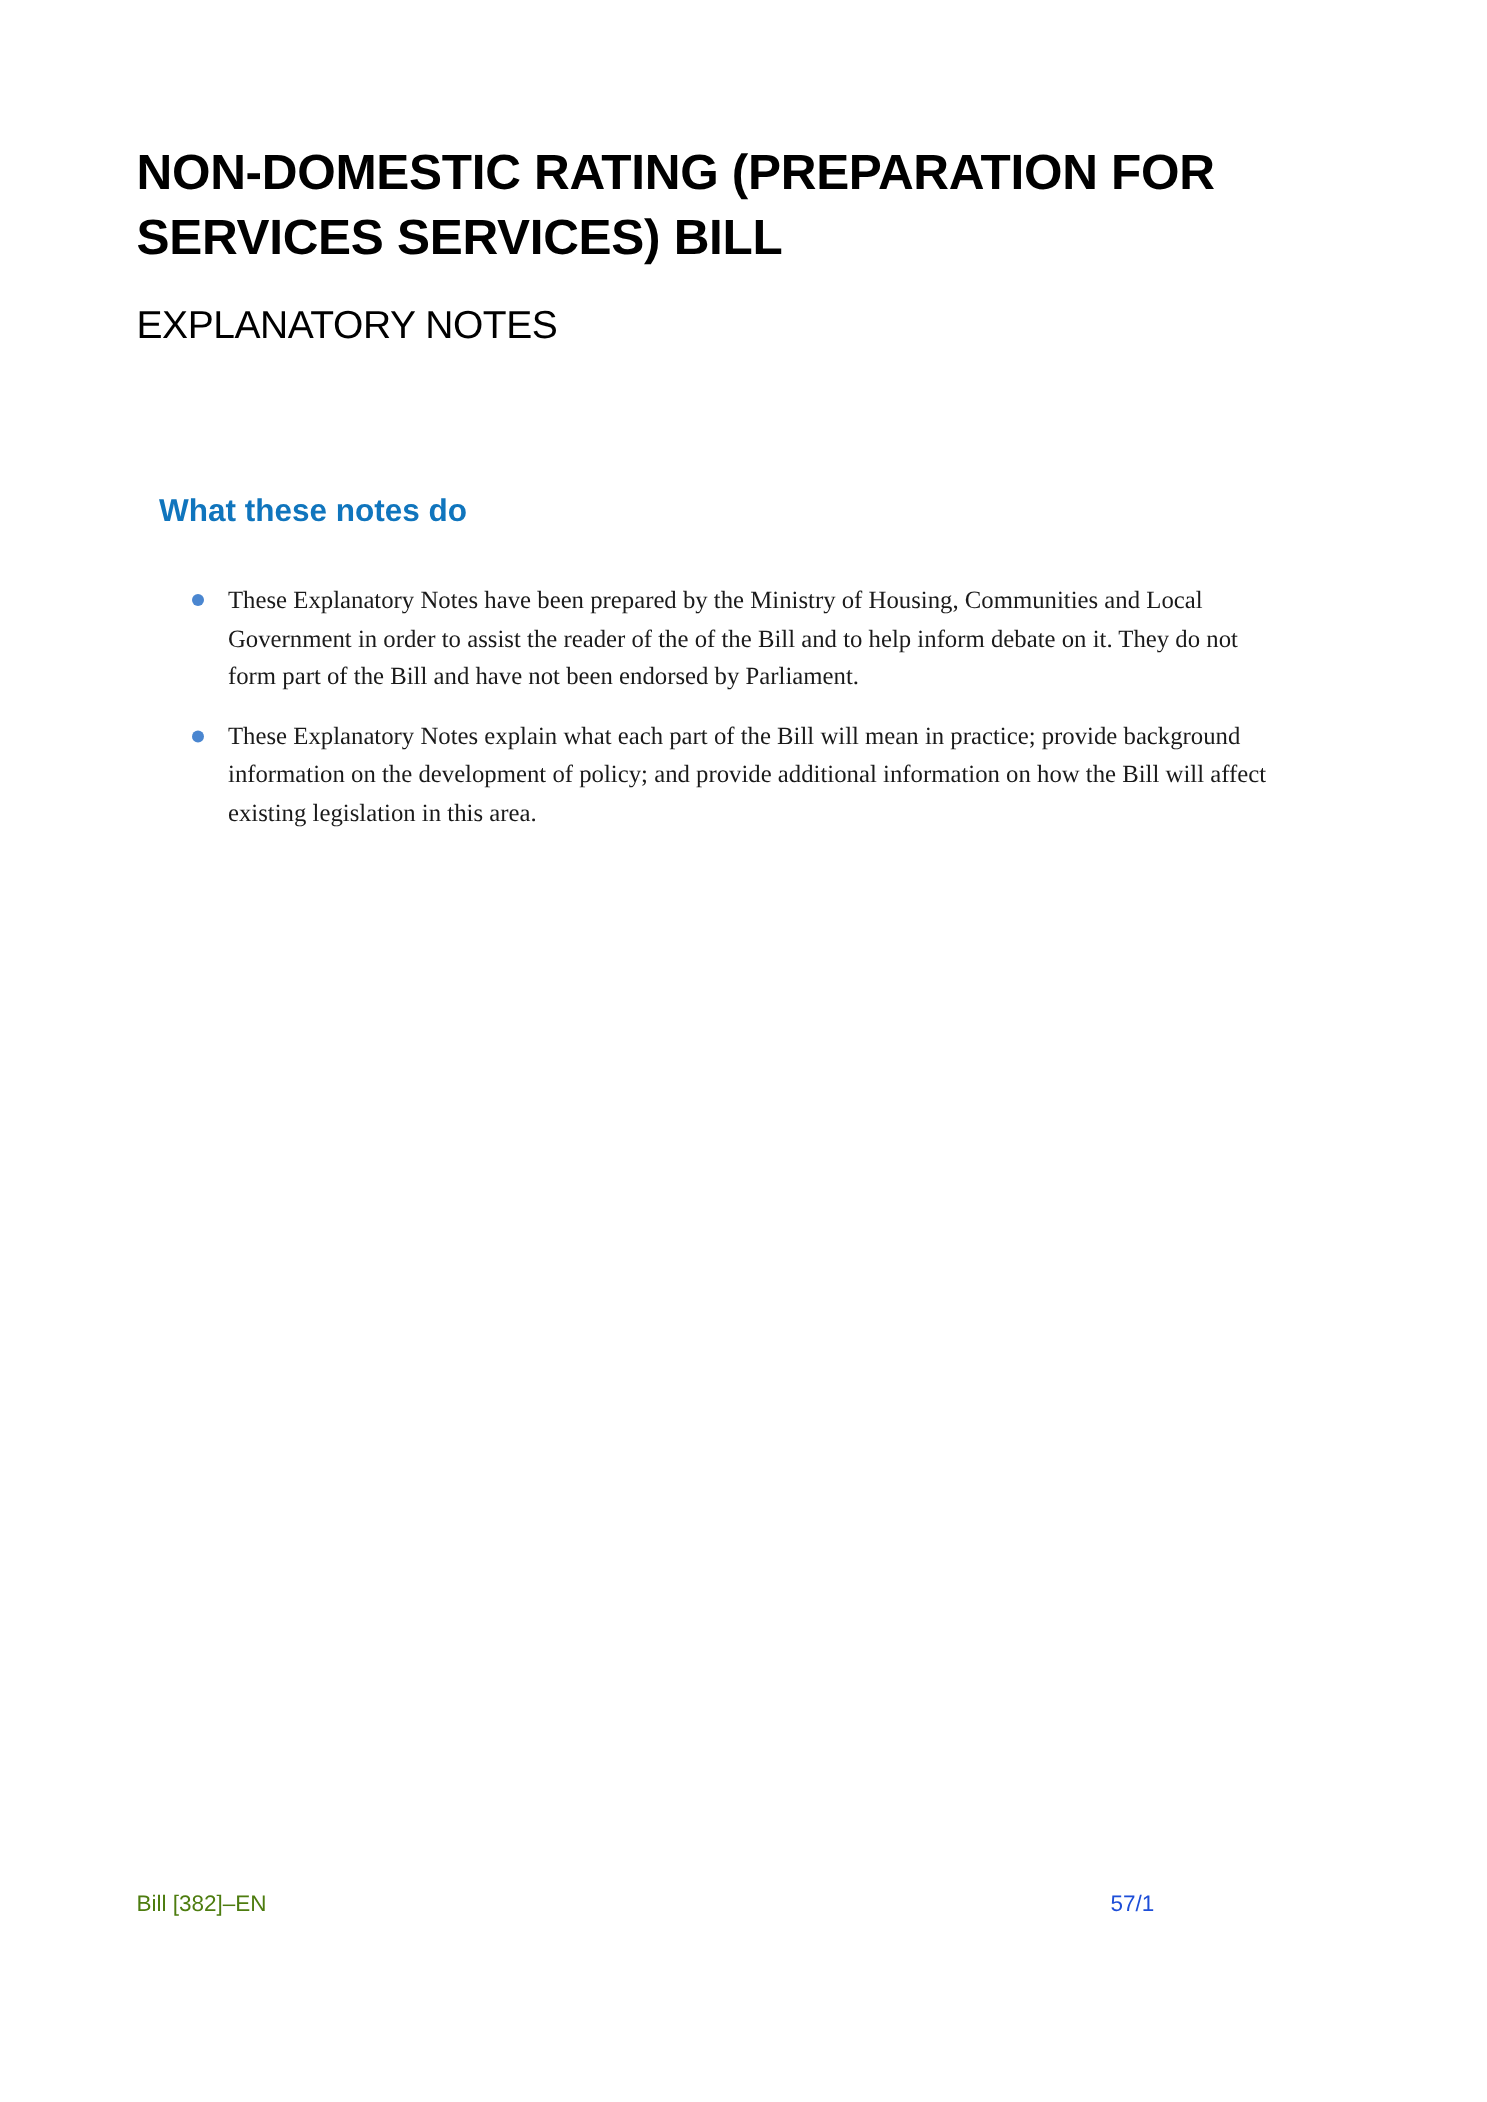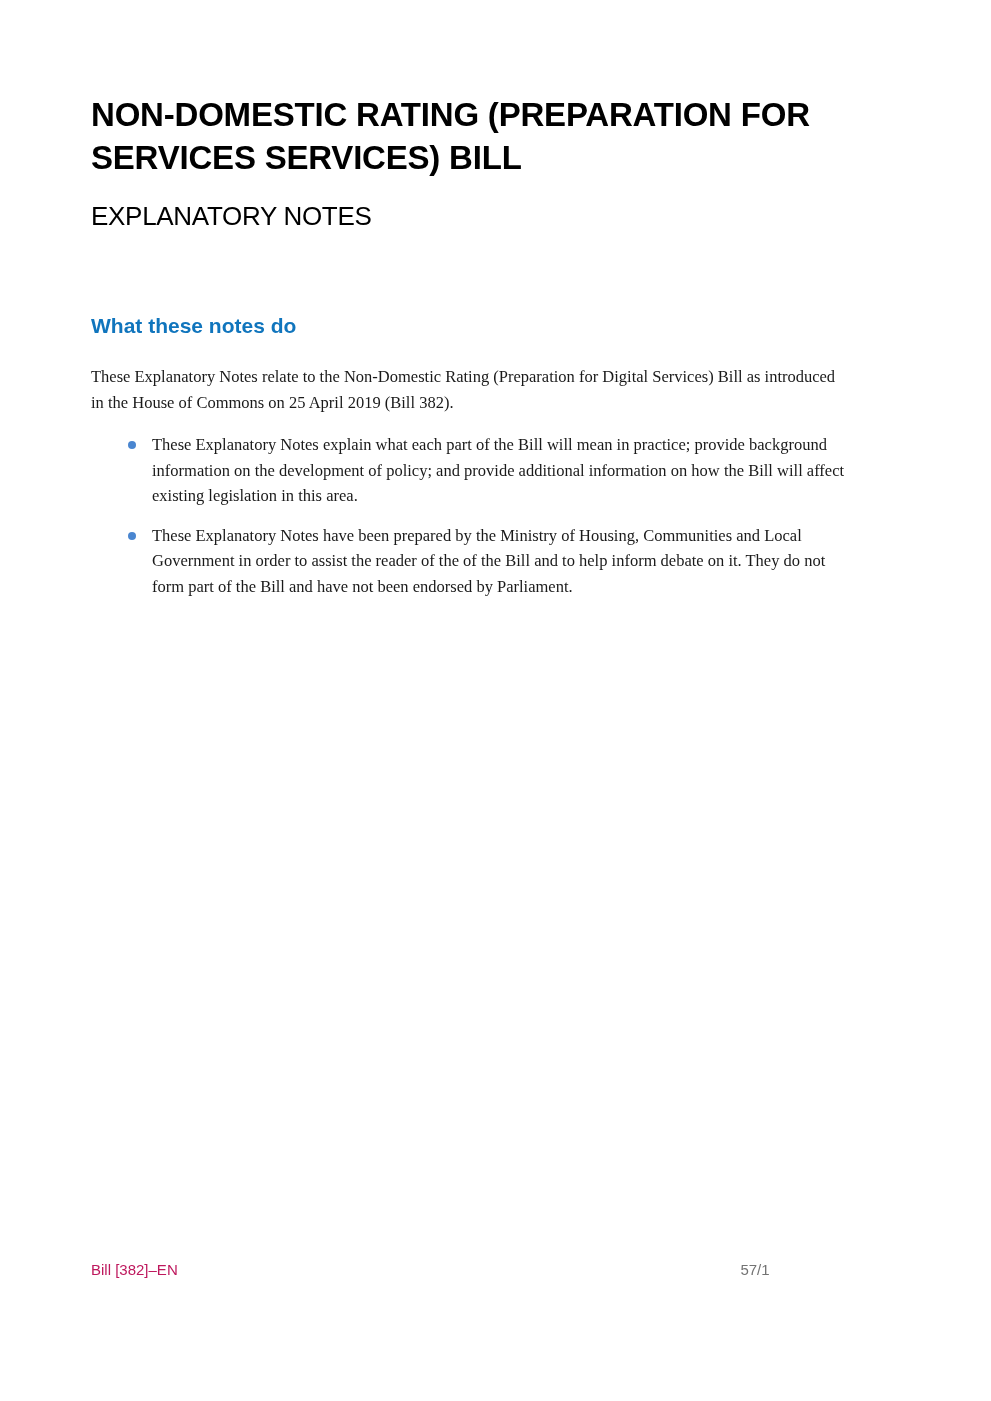--- a/index.html
+++ b/index.html
@@ -52,21 +52,21 @@
     padding-top: 16px;
   }
 
   
   .section-heading {
     font-family: "Liberation Sans", "DejaVu Sans", sans-serif;
     font-weight: bold;
     font-size: 21px;
     line-height: 28px;
     color: #1075bd;
-    margin: 0;
+    margin: 15px;
     padding-top: 75px;
   }
 
   
   .intro-para {
     font-family: "Liberation Serif", "DejaVu Serif", serif;
     font-size: 16.5px;
     line-height: 25.5px;
     color: #1a1a1a;
     margin: 0;
@@ -113,60 +113,59 @@
     width: 762px;
     height: 24px;
     font-family: "Liberation Sans", "DejaVu Sans", sans-serif;
   }
   .footer-left {
     position: absolute;
     left: 0;
     top: 0;
     font-size: 15px;
     line-height: 22px;
-    color: #be185d;
+    color: #4d7c0f;
   }
   .footer-right {
     position: absolute;
     left: 0;
     top: 0;
     width: 762px;
     text-align: center;
     padding-left: 566px;
     box-sizing: border-box;
     font-size: 15px;
     line-height: 22px;
-    color: #737373;
+    color: #1d4ed8;
   }
 </style>
 </head>
 <body>
 
 <div class="page">
 
   <div class="content">
 
     <h1 class="doc-title">NON-DOMESTIC RATING (PREPARATION FOR SERVICES SERVICES) BILL</h1>
 
     <h2 class="doc-subtitle">EXPLANATORY NOTES</h2>
 
     <h3 class="section-heading">What these notes do</h3>
 
-    <p class="intro-para">These Explanatory Notes relate to the Non-Domestic Rating (Preparation for Digital Services) Bill as introduced in the House of Commons on 25 April 2019 (Bill 382).</p>
 
     <ul class="bullet-list">
 
       <li class="bullet-item">
         <span class="bullet-marker"></span>
-        <span class="bullet-text">These Explanatory Notes explain what each part of the Bill will mean in practice; provide background information on the development of policy; and provide additional information on how the Bill will affect existing legislation in this area.</span>
+        <span class="bullet-text">These Explanatory Notes have been prepared by the Ministry of Housing, Communities and Local Government in order to assist the reader of the of the Bill and to help inform debate on it. They do not form part of the Bill and have not been endorsed by Parliament.</span>
       </li>
 
       <li class="bullet-item">
         <span class="bullet-marker"></span>
-        <span class="bullet-text">These Explanatory Notes have been prepared by the Ministry of Housing, Communities and Local Government in order to assist the reader of the of the Bill and to help inform debate on it. They do not form part of the Bill and have not been endorsed by Parliament.</span>
+        <span class="bullet-text">These Explanatory Notes explain what each part of the Bill will mean in practice; provide background information on the development of policy; and provide additional information on how the Bill will affect existing legislation in this area.</span>
       </li>
 
 
     </ul>
 
   </div>
 
   <div class="footer">
     <span class="footer-left">Bill [382]–EN</span>
     <span class="footer-right">57/1</span>

